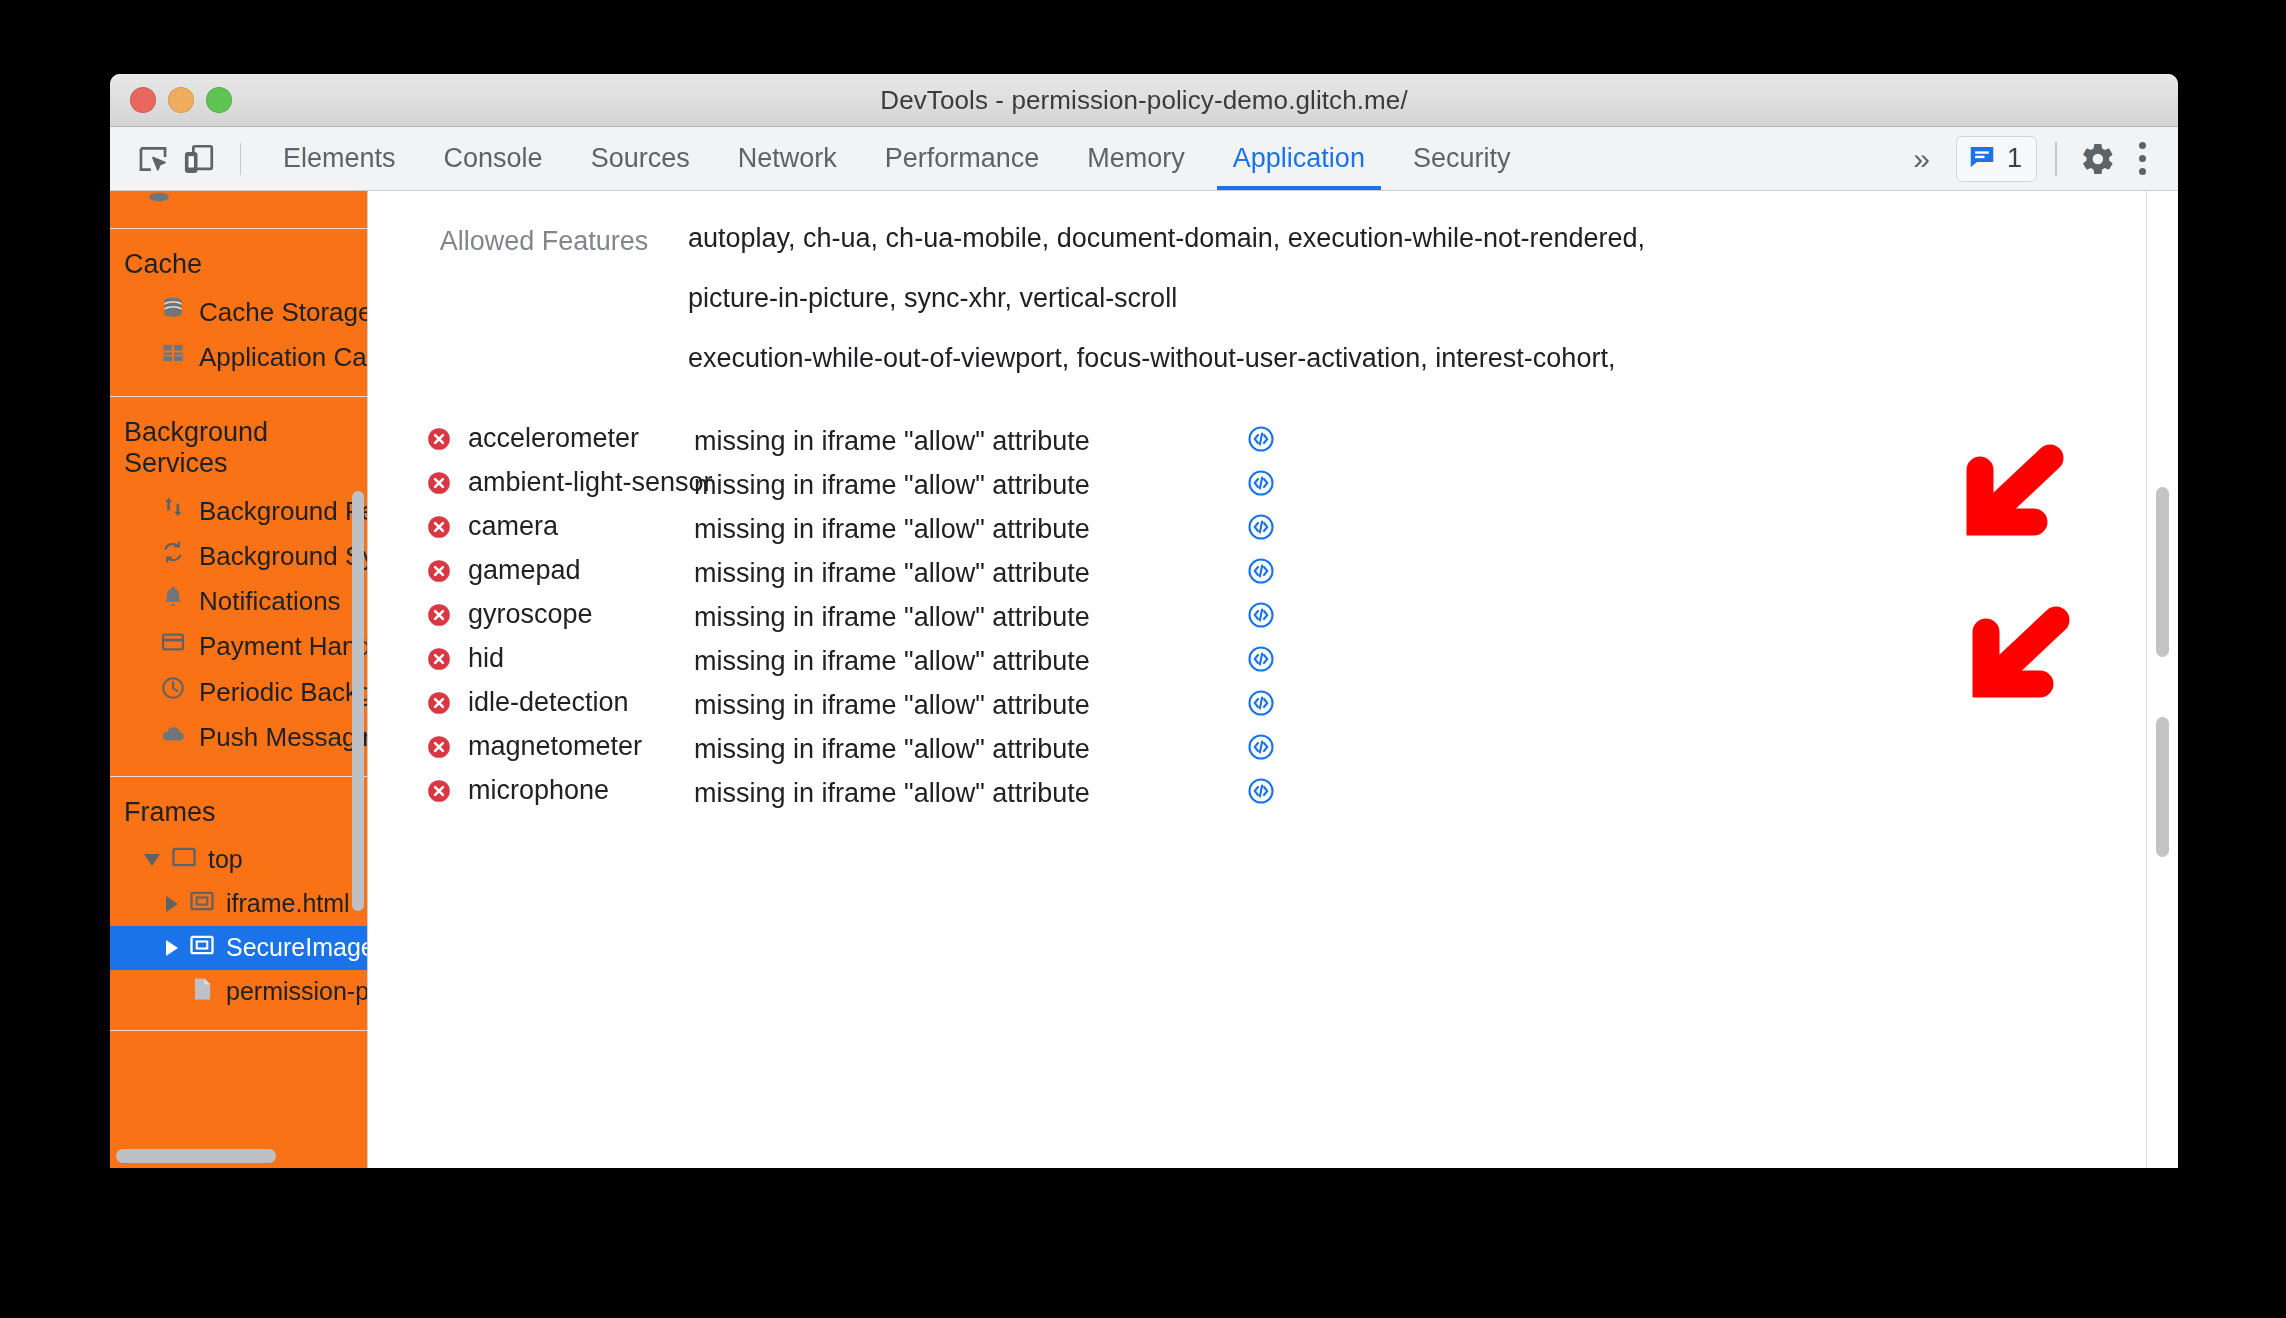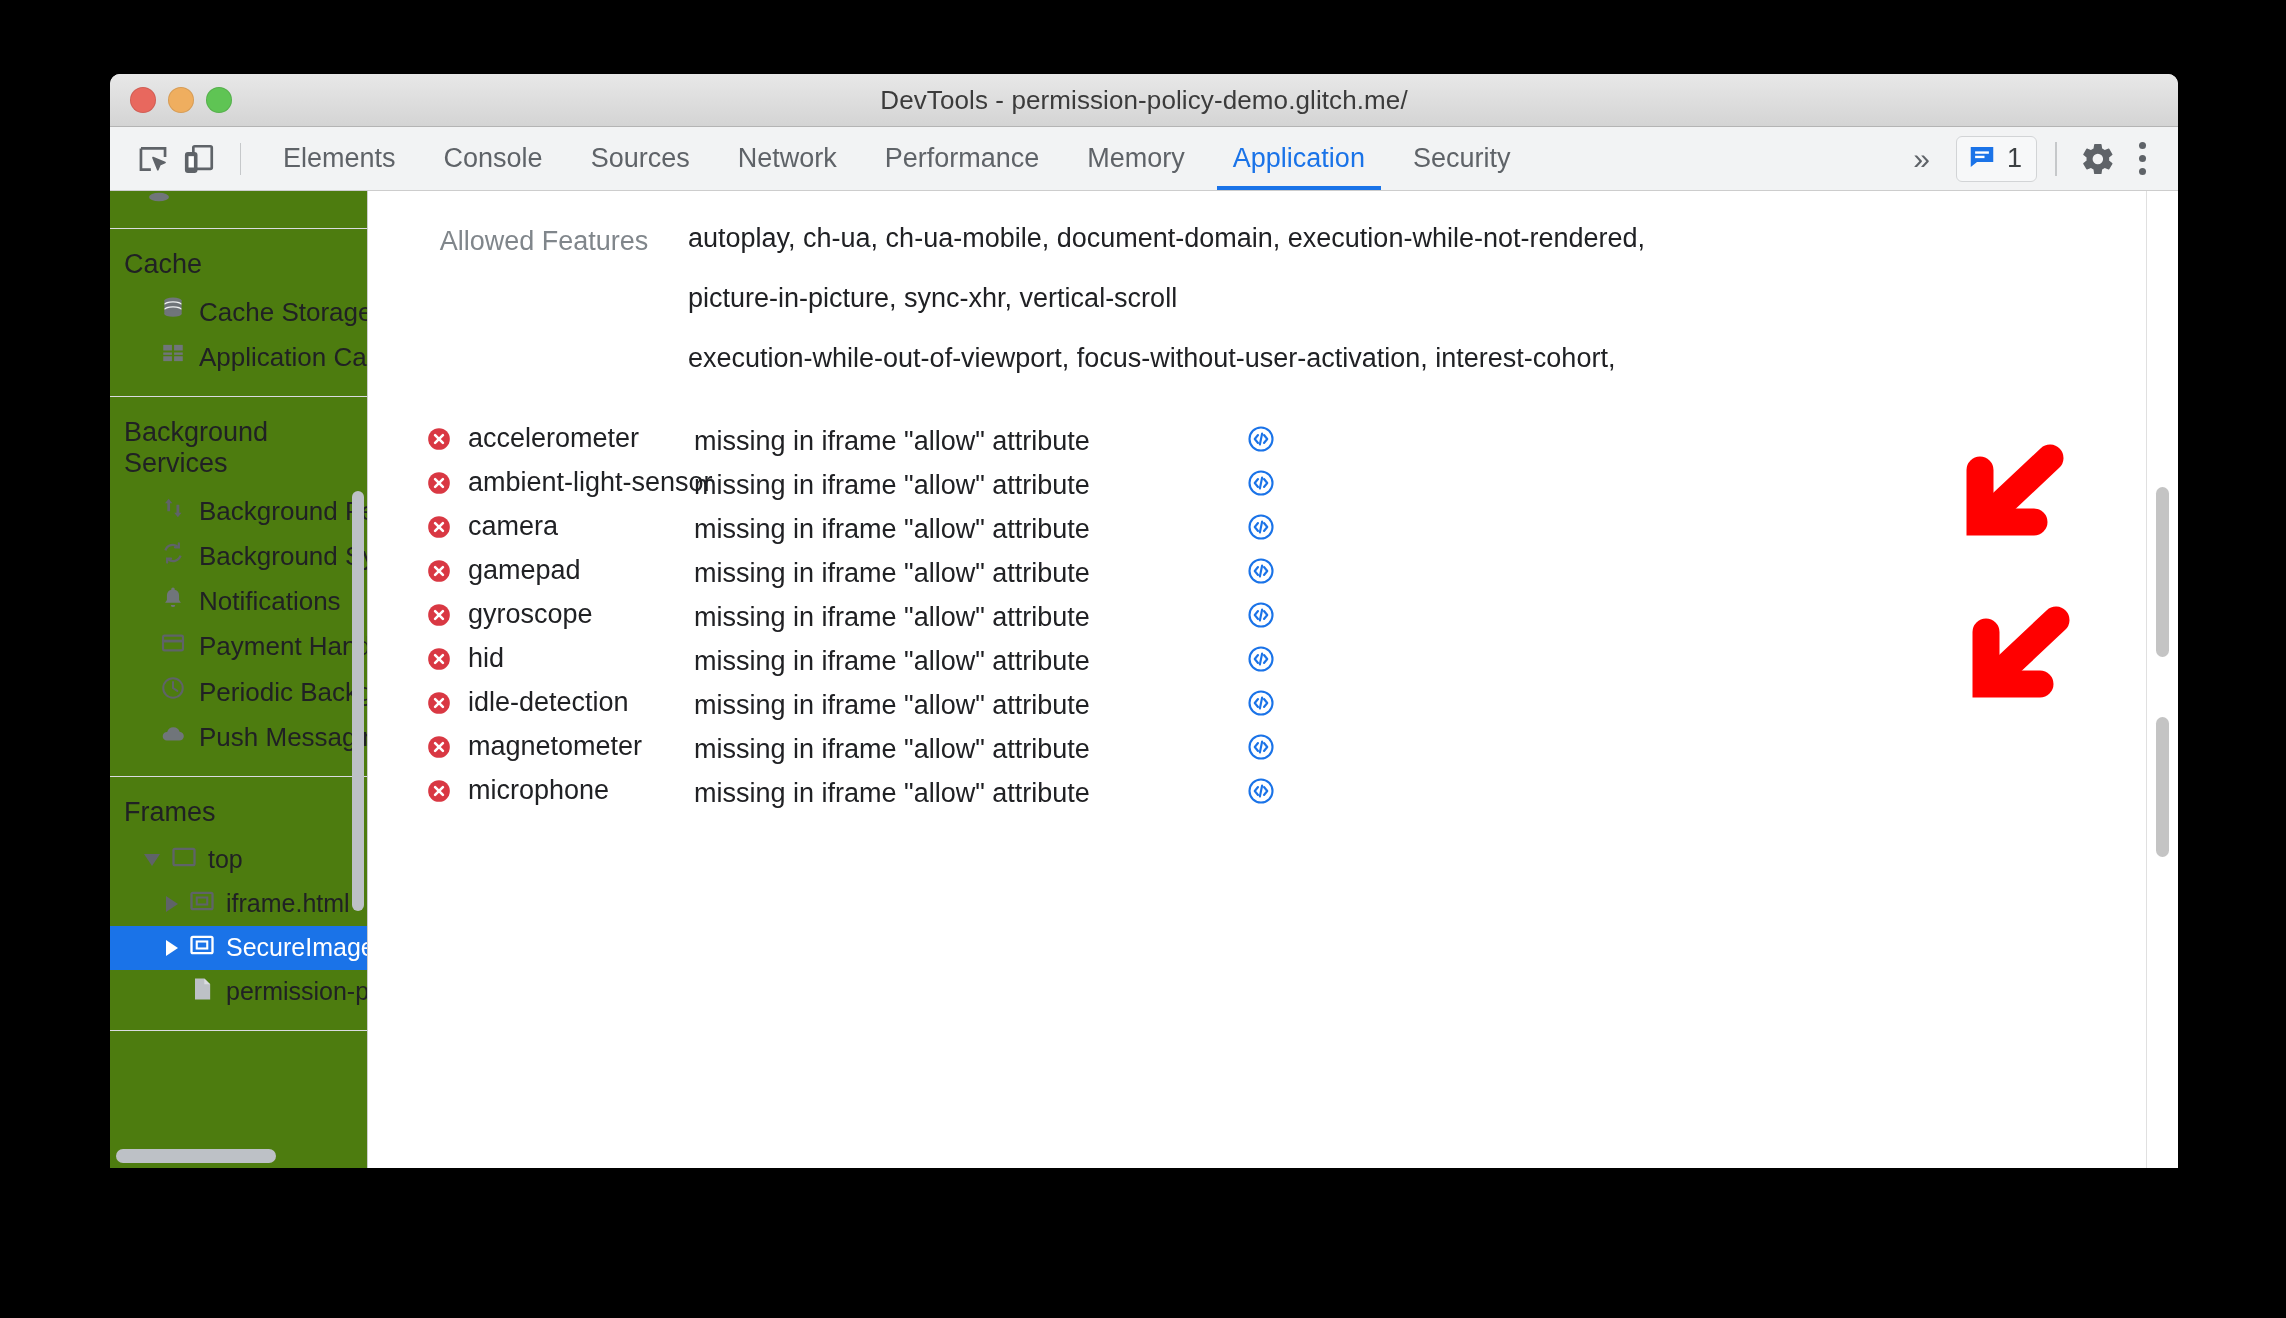--- a/index.html
+++ b/index.html
@@ -75,34 +75,34 @@
   .gear { margin-right: 6px; }
   .kebab { display: flex; flex-direction: column; gap: 6px; align-items: center; padding: 0 16px 0 12px; }
   .kebab i { width: 7px; height: 7px; border-radius: 50%; background: #5f6368; display: block; }
 
   
   .body { display: flex; height: calc(1094px - 53px - 64px); }
 
   
   .sidebar {
     width: 258px; min-width: 258px;
-    background: #4d7c0f;
+    background: #f97316;
     border-right: 1px solid #cdcdcd;
     position: relative;
     font-size: 25px;
     overflow: hidden;
   }
   .sb-scroll { position: relative; height: calc(100% - 24px); overflow: hidden; }
   .sb-clip-top { height: 38px; border-bottom: 1px solid #dadce0; position: relative; overflow: hidden; }
   .sb-clip-top .clip-ico { position: absolute; left: 34px; top: -14px; }
   .sb-group { padding: 14px 0 16px 0; border-bottom: 1px solid #dadce0; }
   .sb-group:last-child { border-bottom: none; }
   .sb-header { padding: 6px 0 10px 14px; font-size: 27px; color: #202124; }
   .sb-item {
-    display: flex; align-items: flex-end; gap: 13px;
+    display: flex; align-items: flex-start; gap: 13px;
     padding: 5px 0 5px 50px;
     color: #202124; white-space: nowrap;
     line-height: 1.35;
   }
   .sb-item .lbl { font-size: 26px; }
   .tree-row { display: flex; align-items: center; gap: 10px; white-space: nowrap; color: #202124; padding: 5px 0; }
   .tree-row.sel { background: #1a73e8; color: #ffffff; }
   .tw { width: 0; height: 0; border-left: 12px solid #5f6368; border-top: 8px solid transparent; border-bottom: 8px solid transparent; }
   .tw.open { border-left: 8px solid transparent; border-right: 8px solid transparent; border-top: 12px solid #5f6368; border-bottom: none; }
   .tree-row.sel .tw { border-left-color: #ffffff; }

